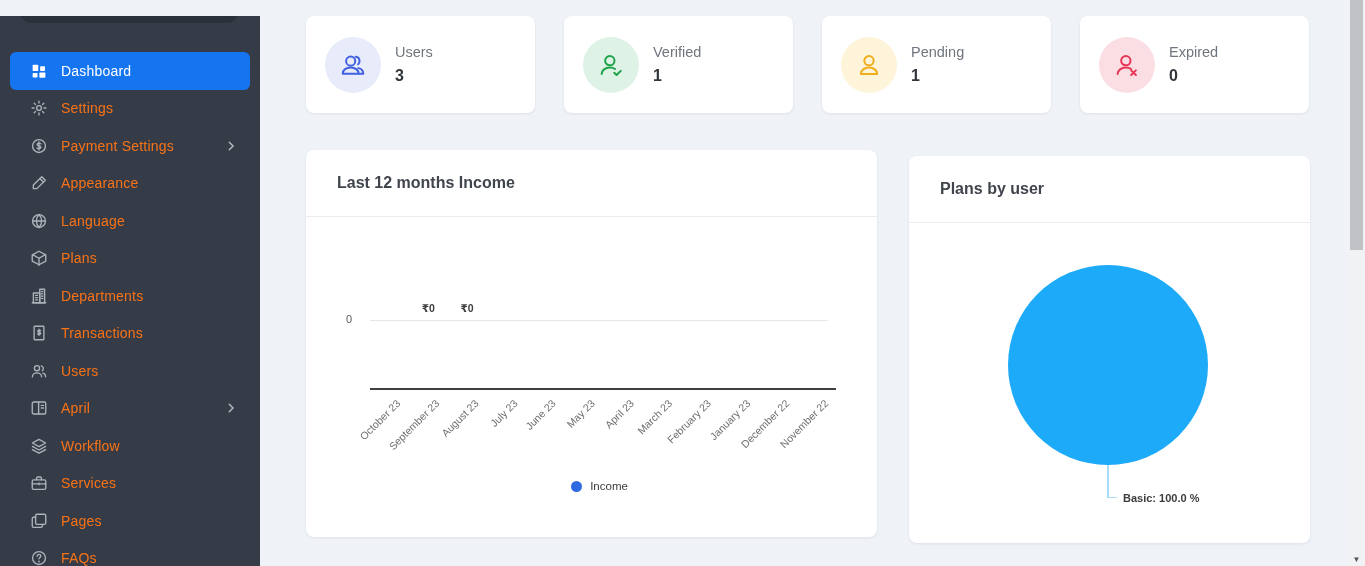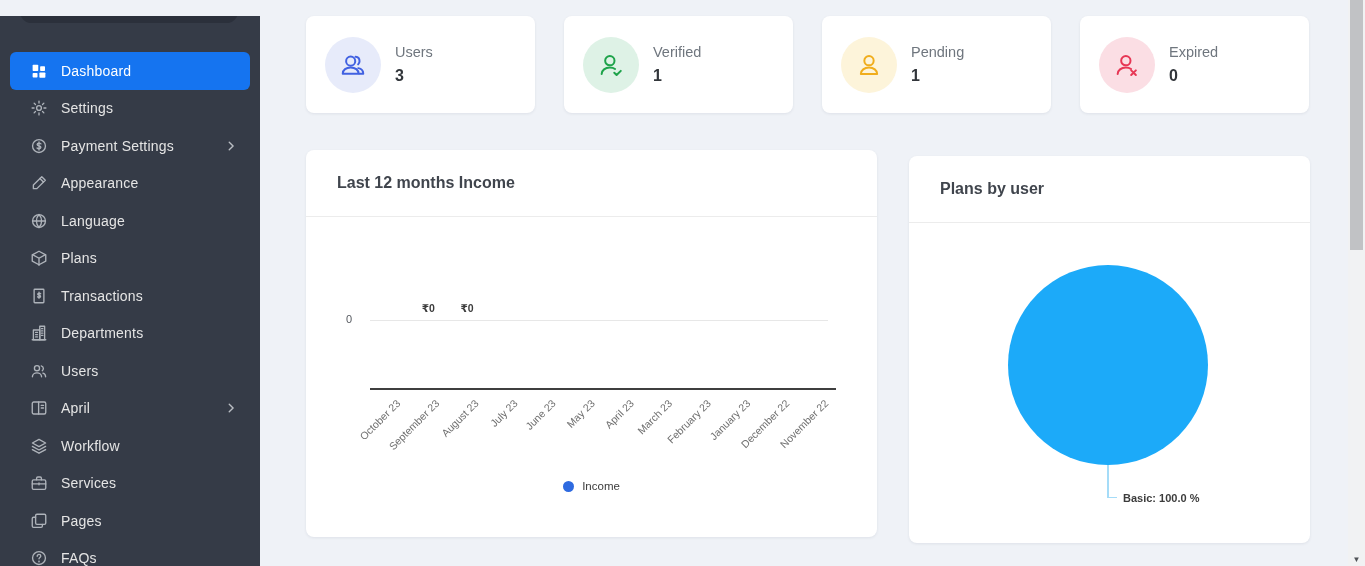--- a/index.html
+++ b/index.html
@@ -3,21 +3,21 @@
 <meta charset="utf-8">
 <style>
   * { margin:0; padding:0; box-sizing:border-box; }
   html,body { width:1365px; height:566px; overflow:hidden; }
   body { font-family:"Liberation Sans","DejaVu Sans",sans-serif; background:#eff2f7; position:relative; }
 
   
   .sidebar { position:absolute; left:0; top:16px; width:260px; height:566px; background:#353b47; overflow:hidden; }
   .logo-box { position:absolute; left:20px; top:-16px; width:218px; height:23px; background:#2b303b; border-radius:12px; }
   .menu { position:absolute; top:36px; left:0; right:0; }
-  .menu-item { height:37.5px; margin:0 10px; border-radius:6px; display:flex; align-items:center; padding:0 12px 0 20px; cursor:pointer; color:#e5e5e5; }
+  .menu-item { height:37.5px; margin:0 10px; border-radius:6px; display:flex; align-items:center; padding:0 12px 0 20px; cursor:pointer; color:#f97316; }
   .menu-item .mi-icon { width:18px; height:18px; color:#aeb3ba; display:flex; align-items:center; justify-content:center; flex:none; }
   .menu-item .mi-icon svg { width:18px; height:18px; }
   .menu-item .mi-label { margin-left:13px; font-size:14px; letter-spacing:.2px; flex:1; white-space:nowrap; }
   .menu-item .mi-chevron { width:14px; height:14px; color:#b9bdc3; display:flex; align-items:center; }
   .menu-item .mi-chevron svg { width:14px; height:14px; }
   .menu-item.active { background:#1574f0; color:#ffffff; }
   .menu-item.active .mi-icon, .menu-item.active .mi-chevron { color:#ffffff; }
 
   
   .main { position:absolute; left:260px; top:0; width:1088px; height:566px; background:#eff2f7; padding:16px 0 0 46px; }
@@ -37,21 +37,21 @@
   .card-header { height:67px; display:flex; align-items:center; padding-left:31px; border-bottom:1px solid #ececec; }
   .card-title { font-size:16px; font-weight:600; color:#40454d; }
 
   
   .y-label { position:absolute; left:40px; top:163px; font-size:11px; color:#55595f; }
   .gridline { position:absolute; left:64px; top:169.5px; width:458px; height:1px; background:#e7e7e7; }
   .axisline { position:absolute; left:64px; top:238px; width:466px; height:2px; background:#3f3f3f; }
   .dlabel { position:absolute; top:152px; transform:translateX(-50%); font-size:10.5px; font-weight:bold; color:#3c3c3c; }
   .months { position:absolute; left:0; top:247px; width:571px; height:70px; }
   .month-label { position:absolute; top:0; white-space:nowrap; font-size:10.5px; color:#6f6f6f; transform:rotate(-45deg); transform-origin:100% 0; }
-  .legend { position:absolute; left:0; top:330px; width:100%; display:flex; align-items:center; justify-content:center; gap:8px; }
+  .legend { position:absolute; left:8px; top:330px; width:100%; display:flex; align-items:center; justify-content:center; gap:8px; }
   .legend-dot { width:11px; height:11px; border-radius:50%; }
   .legend-text { font-size:11.5px; color:#3c3c3c; }
 
   
   .pie { position:absolute; left:99px; top:109px; width:200px; height:200px; border-radius:50%; }
   .leader-v { position:absolute; left:198px; top:309px; width:1.5px; height:33px; }
   .leader-h { position:absolute; left:198px; top:340.5px; width:10px; height:1.5px; }
   .pie-label { position:absolute; left:214px; top:336px; font-size:11px; font-weight:bold; color:#3c3c3c; white-space:nowrap; }
 
   
@@ -122,36 +122,36 @@
           <svg viewBox="0 0 24 24" fill="none" stroke="currentColor" stroke-width="1.8" stroke-linecap="round" stroke-linejoin="round">
             <path d="M21 16.2V7.8L12 3 3 7.8v8.4l9 4.8 9-4.8z"></path>
             <path d="M3.4 7.6L12 12.3l8.6-4.7M12 21.6v-9.3"></path>
           </svg>
         </span>
         <span class="mi-label">Plans</span>
       </div>
       <div class="menu-item">
         <span class="mi-icon">
           <svg viewBox="0 0 24 24" fill="none" stroke="currentColor" stroke-width="1.8" stroke-linecap="round" stroke-linejoin="round">
-            <rect x="5.5" y="3" width="13" height="18" rx="1"></rect>
-            <path d="M14.2 9c-.4-.5-1.1-.8-2-.8-1.1 0-1.9.5-1.9 1.4 0 1.8 3.8 1 3.8 2.9 0 .8-.8 1.4-1.9 1.4-.9 0-1.6-.3-2-.8M12 6.9v8.2"></path>
-          </svg>
-        </span>
-        <span class="mi-label">Transactions</span>
-      </div>
-      <div class="menu-item">
-        <span class="mi-icon">
-          <svg viewBox="0 0 24 24" fill="none" stroke="currentColor" stroke-width="1.8" stroke-linecap="round" stroke-linejoin="round">
             <path d="M3 21h18"></path>
             <rect x="4.5" y="8" width="8.5" height="13"></rect>
             <rect x="13" y="3" width="6.5" height="18"></rect>
             <path d="M7.5 11.2h2.5M7.5 14.2h2.5M7.5 17.2h2.5M15.3 6.2h1.8M15.3 9.2h1.8M15.3 12.2h1.8M15.3 15.2h1.8"></path>
           </svg>
         </span>
         <span class="mi-label">Departments</span>
+      </div>
+      <div class="menu-item">
+        <span class="mi-icon">
+          <svg viewBox="0 0 24 24" fill="none" stroke="currentColor" stroke-width="1.8" stroke-linecap="round" stroke-linejoin="round">
+            <rect x="5.5" y="3" width="13" height="18" rx="1"></rect>
+            <path d="M14.2 9c-.4-.5-1.1-.8-2-.8-1.1 0-1.9.5-1.9 1.4 0 1.8 3.8 1 3.8 2.9 0 .8-.8 1.4-1.9 1.4-.9 0-1.6-.3-2-.8M12 6.9v8.2"></path>
+          </svg>
+        </span>
+        <span class="mi-label">Transactions</span>
       </div>
       <div class="menu-item">
         <span class="mi-icon">
           <svg viewBox="0 0 24 24" fill="none" stroke="currentColor" stroke-width="1.8" stroke-linecap="round" stroke-linejoin="round">
             <circle cx="9.3" cy="8.2" r="3.4"></circle>
             <path d="M3.2 19.8c0-3.2 2.7-5.4 6.1-5.4s6.1 2.2 6.1 5.4"></path>
             <path d="M15 5.1c1.6.4 2.8 1.8 2.8 3.5 0 1.2-.6 2.3-1.5 3M17.2 14.8c2.2.6 3.6 2.3 3.6 5"></path>
           </svg>
         </span>
         <span class="mi-label">Users</span>

